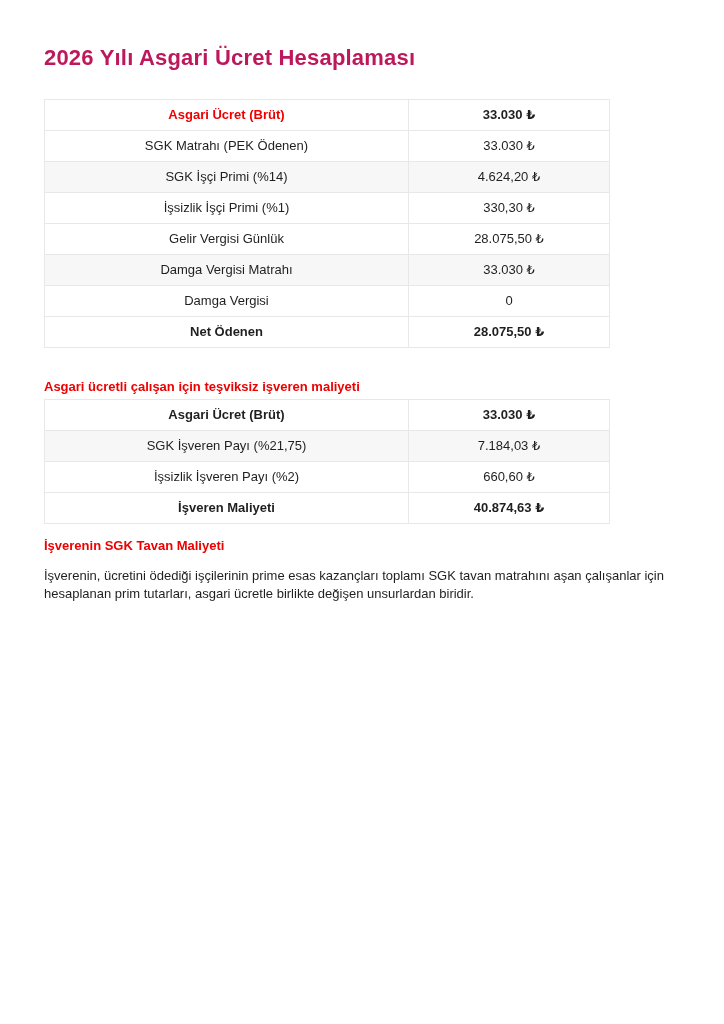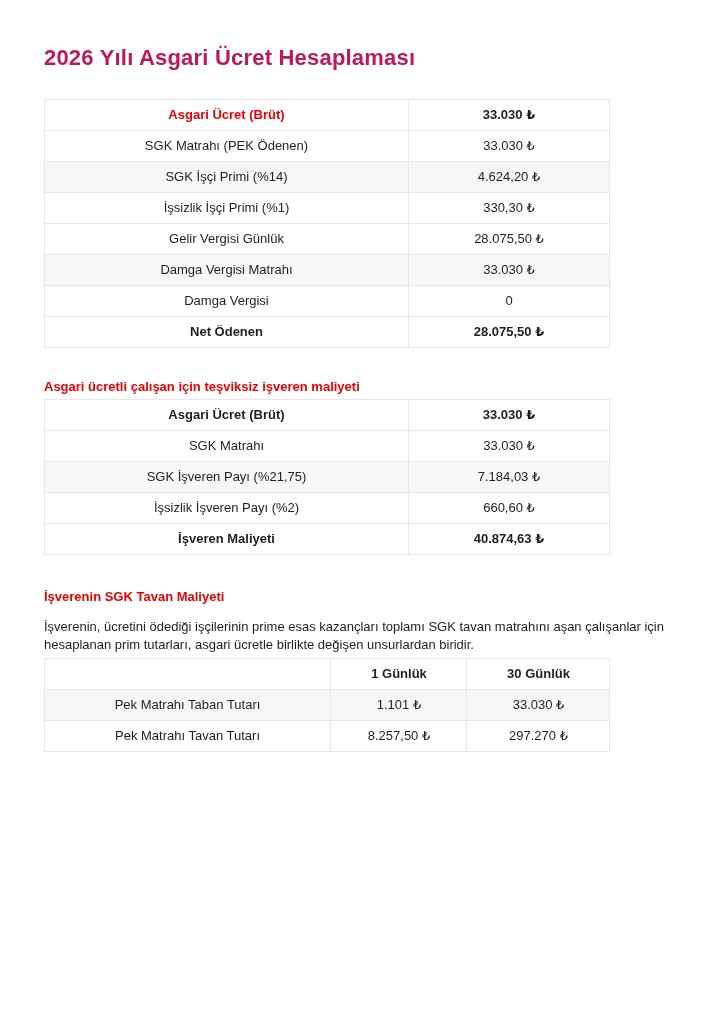--- a/index.html
+++ b/index.html
@@ -47,21 +47,21 @@
   .bold { font-weight: bold; }
   .red  { color: var(--heading-red); font-weight: bold; }
 
   h2.section-heading {
     font-size: 13px;
     font-weight: bold;
     color: var(--heading-red);
     line-height: 15px;
   }
   h2.heading-2 { margin: 31px 0 5px 0; }
-  h2.heading-3 { margin: 34px 0 0 0; }
+  h2.heading-3 { margin: 14px 0 0 0; }
 
   p.intro-paragraph {
     font-size: 13px;
     line-height: 18px;
     width: 656px;
     margin: 14px 0 4px 0;
   }
 
   table.ceiling-table td.col-label   { width: 286px; }
   table.ceiling-table td.col-daily   { width: 136px; padding-left: 9px; }
@@ -112,56 +112,33 @@
   </table>
 
   <h2 class="section-heading heading-2">Asgari ücretli çalışan için teşviksiz işveren maliyeti</h2>
 
   <table class="calc-table">
     <tbody>
       <tr>
         <td class="label-cell bold">Asgari Ücret (Brüt)</td>
         <td class="value-cell bold">33.030 ₺</td>
       </tr>
-      <tr>
-        <td class="label-cell">SGK Matrahı</td>
-        <td class="value-cell">33.030 ₺</td>
-      </tr>
       <tr class="shaded">
         <td class="label-cell">SGK İşveren Payı (%21,75)</td>
         <td class="value-cell">7.184,03 ₺</td>
       </tr>
       <tr>
         <td class="label-cell">İşsizlik İşveren Payı (%2)</td>
         <td class="value-cell">660,60 ₺</td>
       </tr>
       <tr>
         <td class="label-cell bold">İşveren Maliyeti</td>
         <td class="value-cell bold">40.874,63 ₺</td>
       </tr>
     </tbody>
   </table>
 
   <h2 class="section-heading heading-3">İşverenin SGK Tavan Maliyeti</h2>
 
   <p class="intro-paragraph">İşverenin, ücretini ödediği işçilerinin prime esas kazançları toplamı SGK tavan matrahını aşan çalışanlar için hesaplanan prim tutarları, asgari ücretle birlikte değişen unsurlardan biridir.</p>
 
-  <table class="calc-table ceiling-table">
-    <tbody>
-      <tr>
-        <td class="col-label"></td>
-        <td class="col-daily bold">1 Günlük</td>
-        <td class="col-monthly bold">30 Günlük</td>
-      </tr>
-      <tr class="shaded">
-        <td class="col-label">Pek Matrahı Taban Tutarı</td>
-        <td class="col-daily">1.101 ₺</td>
-        <td class="col-monthly">33.030 ₺</td>
-      </tr>
-      <tr>
-        <td class="col-label">Pek Matrahı Tavan Tutarı</td>
-        <td class="col-daily">8.257,50 ₺</td>
-        <td class="col-monthly">297.270 ₺</td>
-      </tr>
-    </tbody>
-  </table>
 
 </div>
 
 </body></html>

